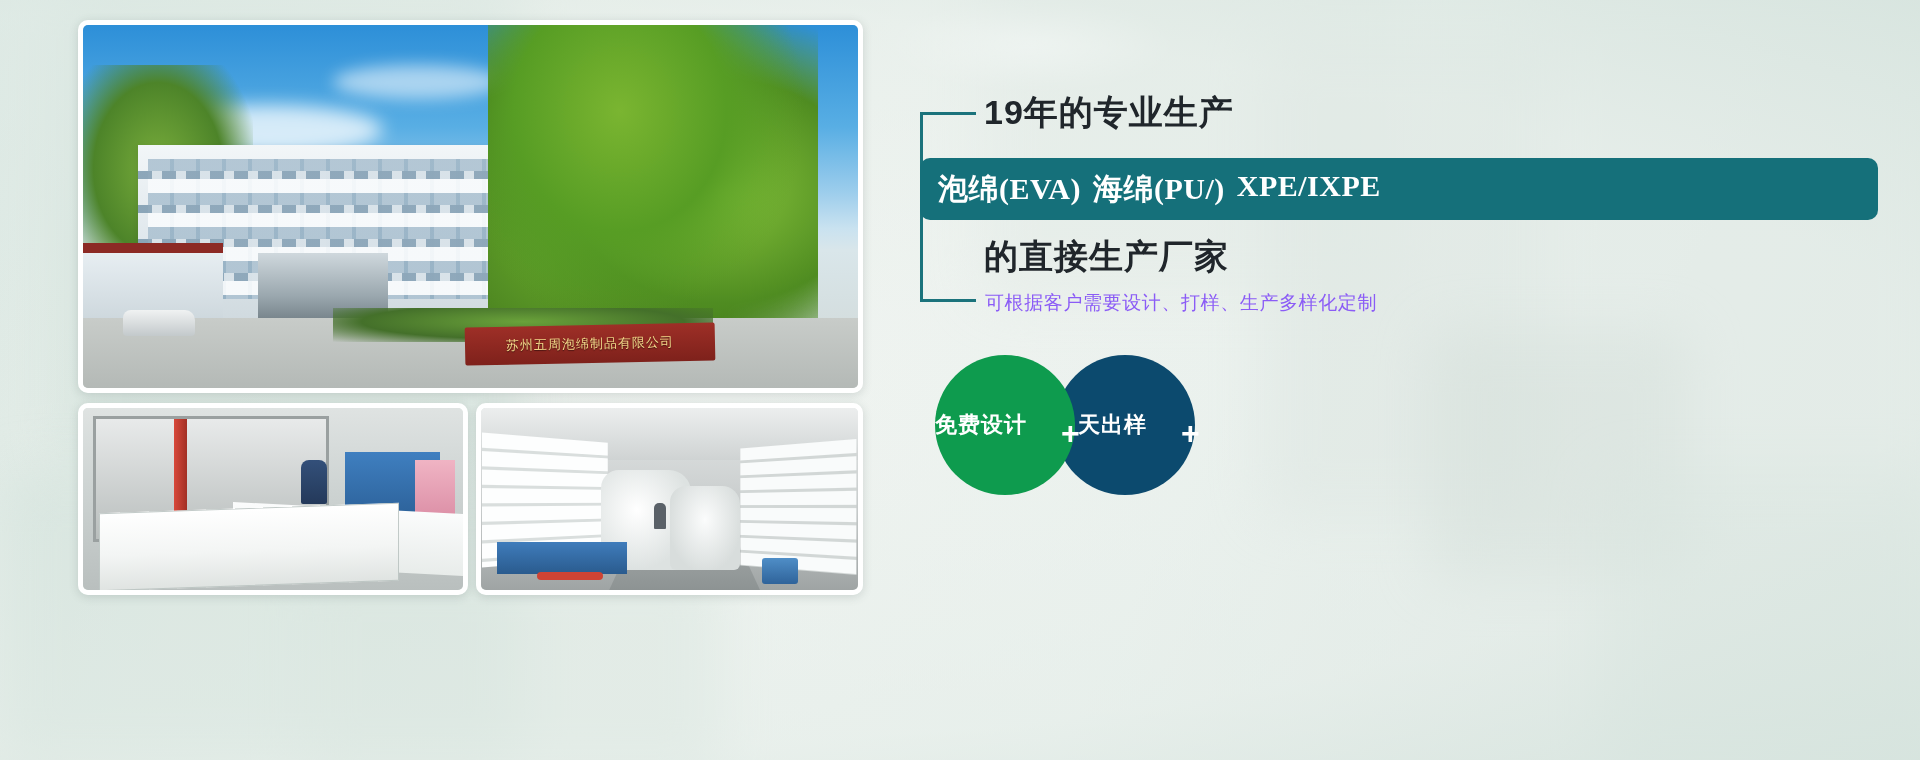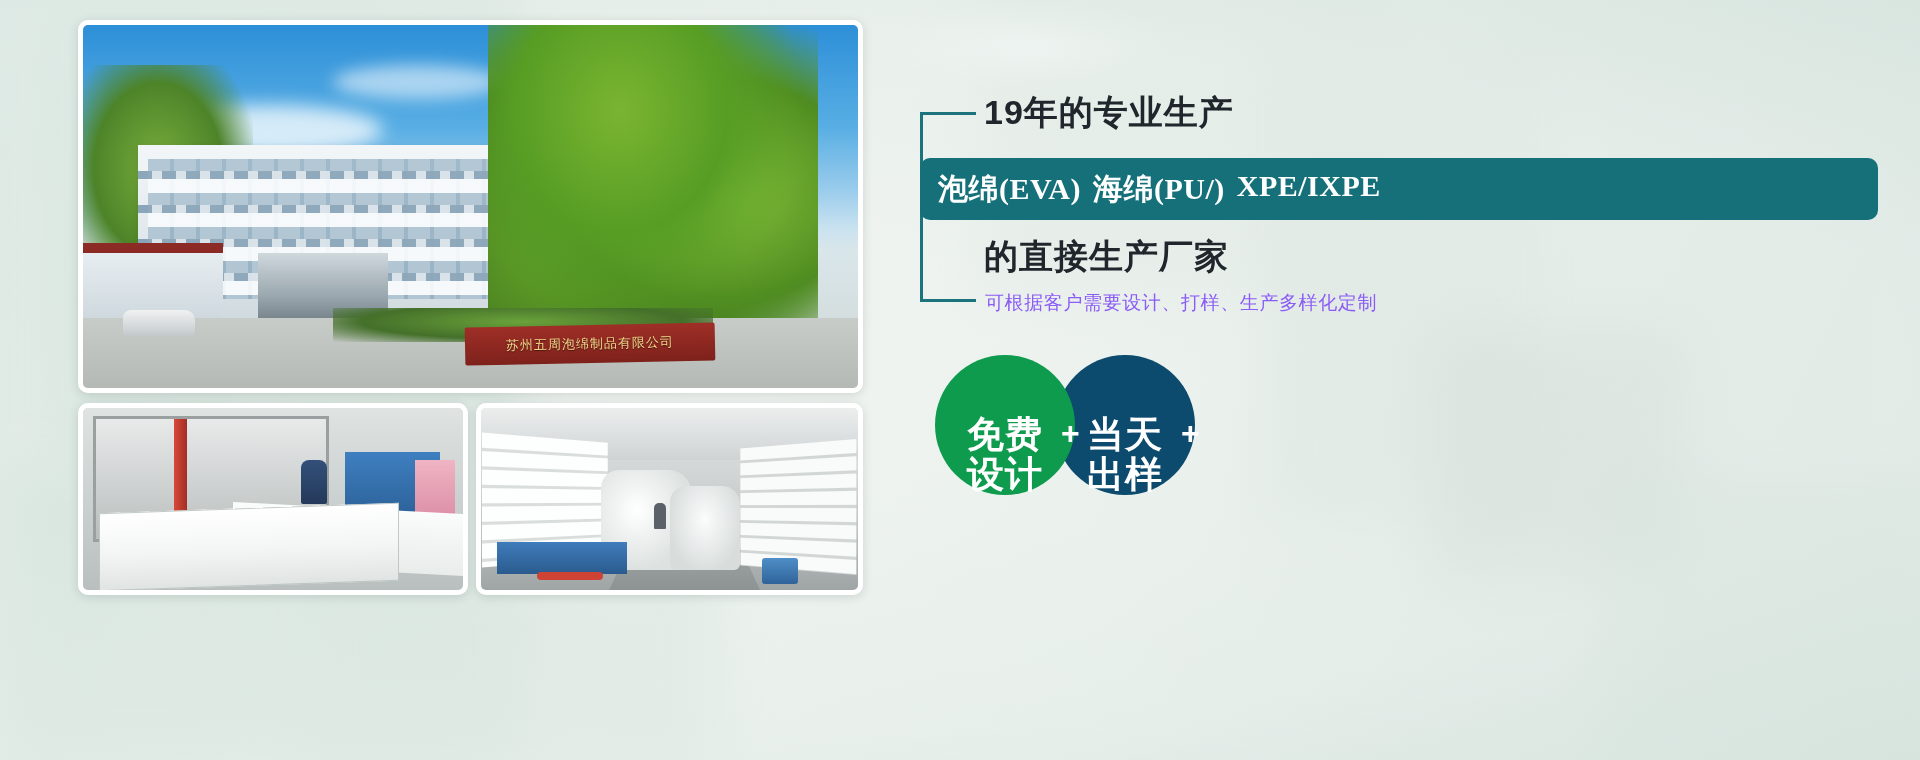--- a/index.html
+++ b/index.html
@@ -323,26 +323,26 @@
     top: 355px;
     width: 420px;
     height: 150px;
   }
   .badge {
     position: absolute;
     width: 140px;
     height: 140px;
     border-radius: 50%;
     display: flex;
-    flex-direction: column;
+    flex-direction: row;
     align-items: center;
-    justify-content: flex-end;
+    justify-content: flex-start;
     color: #ffffff;
     font-weight: bold;
-    font-size: 37px;
+    font-size: 22px;
     line-height: 1.08;
     letter-spacing: 1px;
   }
   .badge-1 { left: 0px;   top: 0px; background: #0e9b4e; z-index: 3; }
   .badge-2 { left: 120px; top: 0px; background: #0c4a6e; z-index: 2; }
   .badge-3 { left: 240px; top: 0px; background: #2c3590; z-index: 1; }
   .badge .line { display: block; }
 
   .plus {
     position: absolute;

